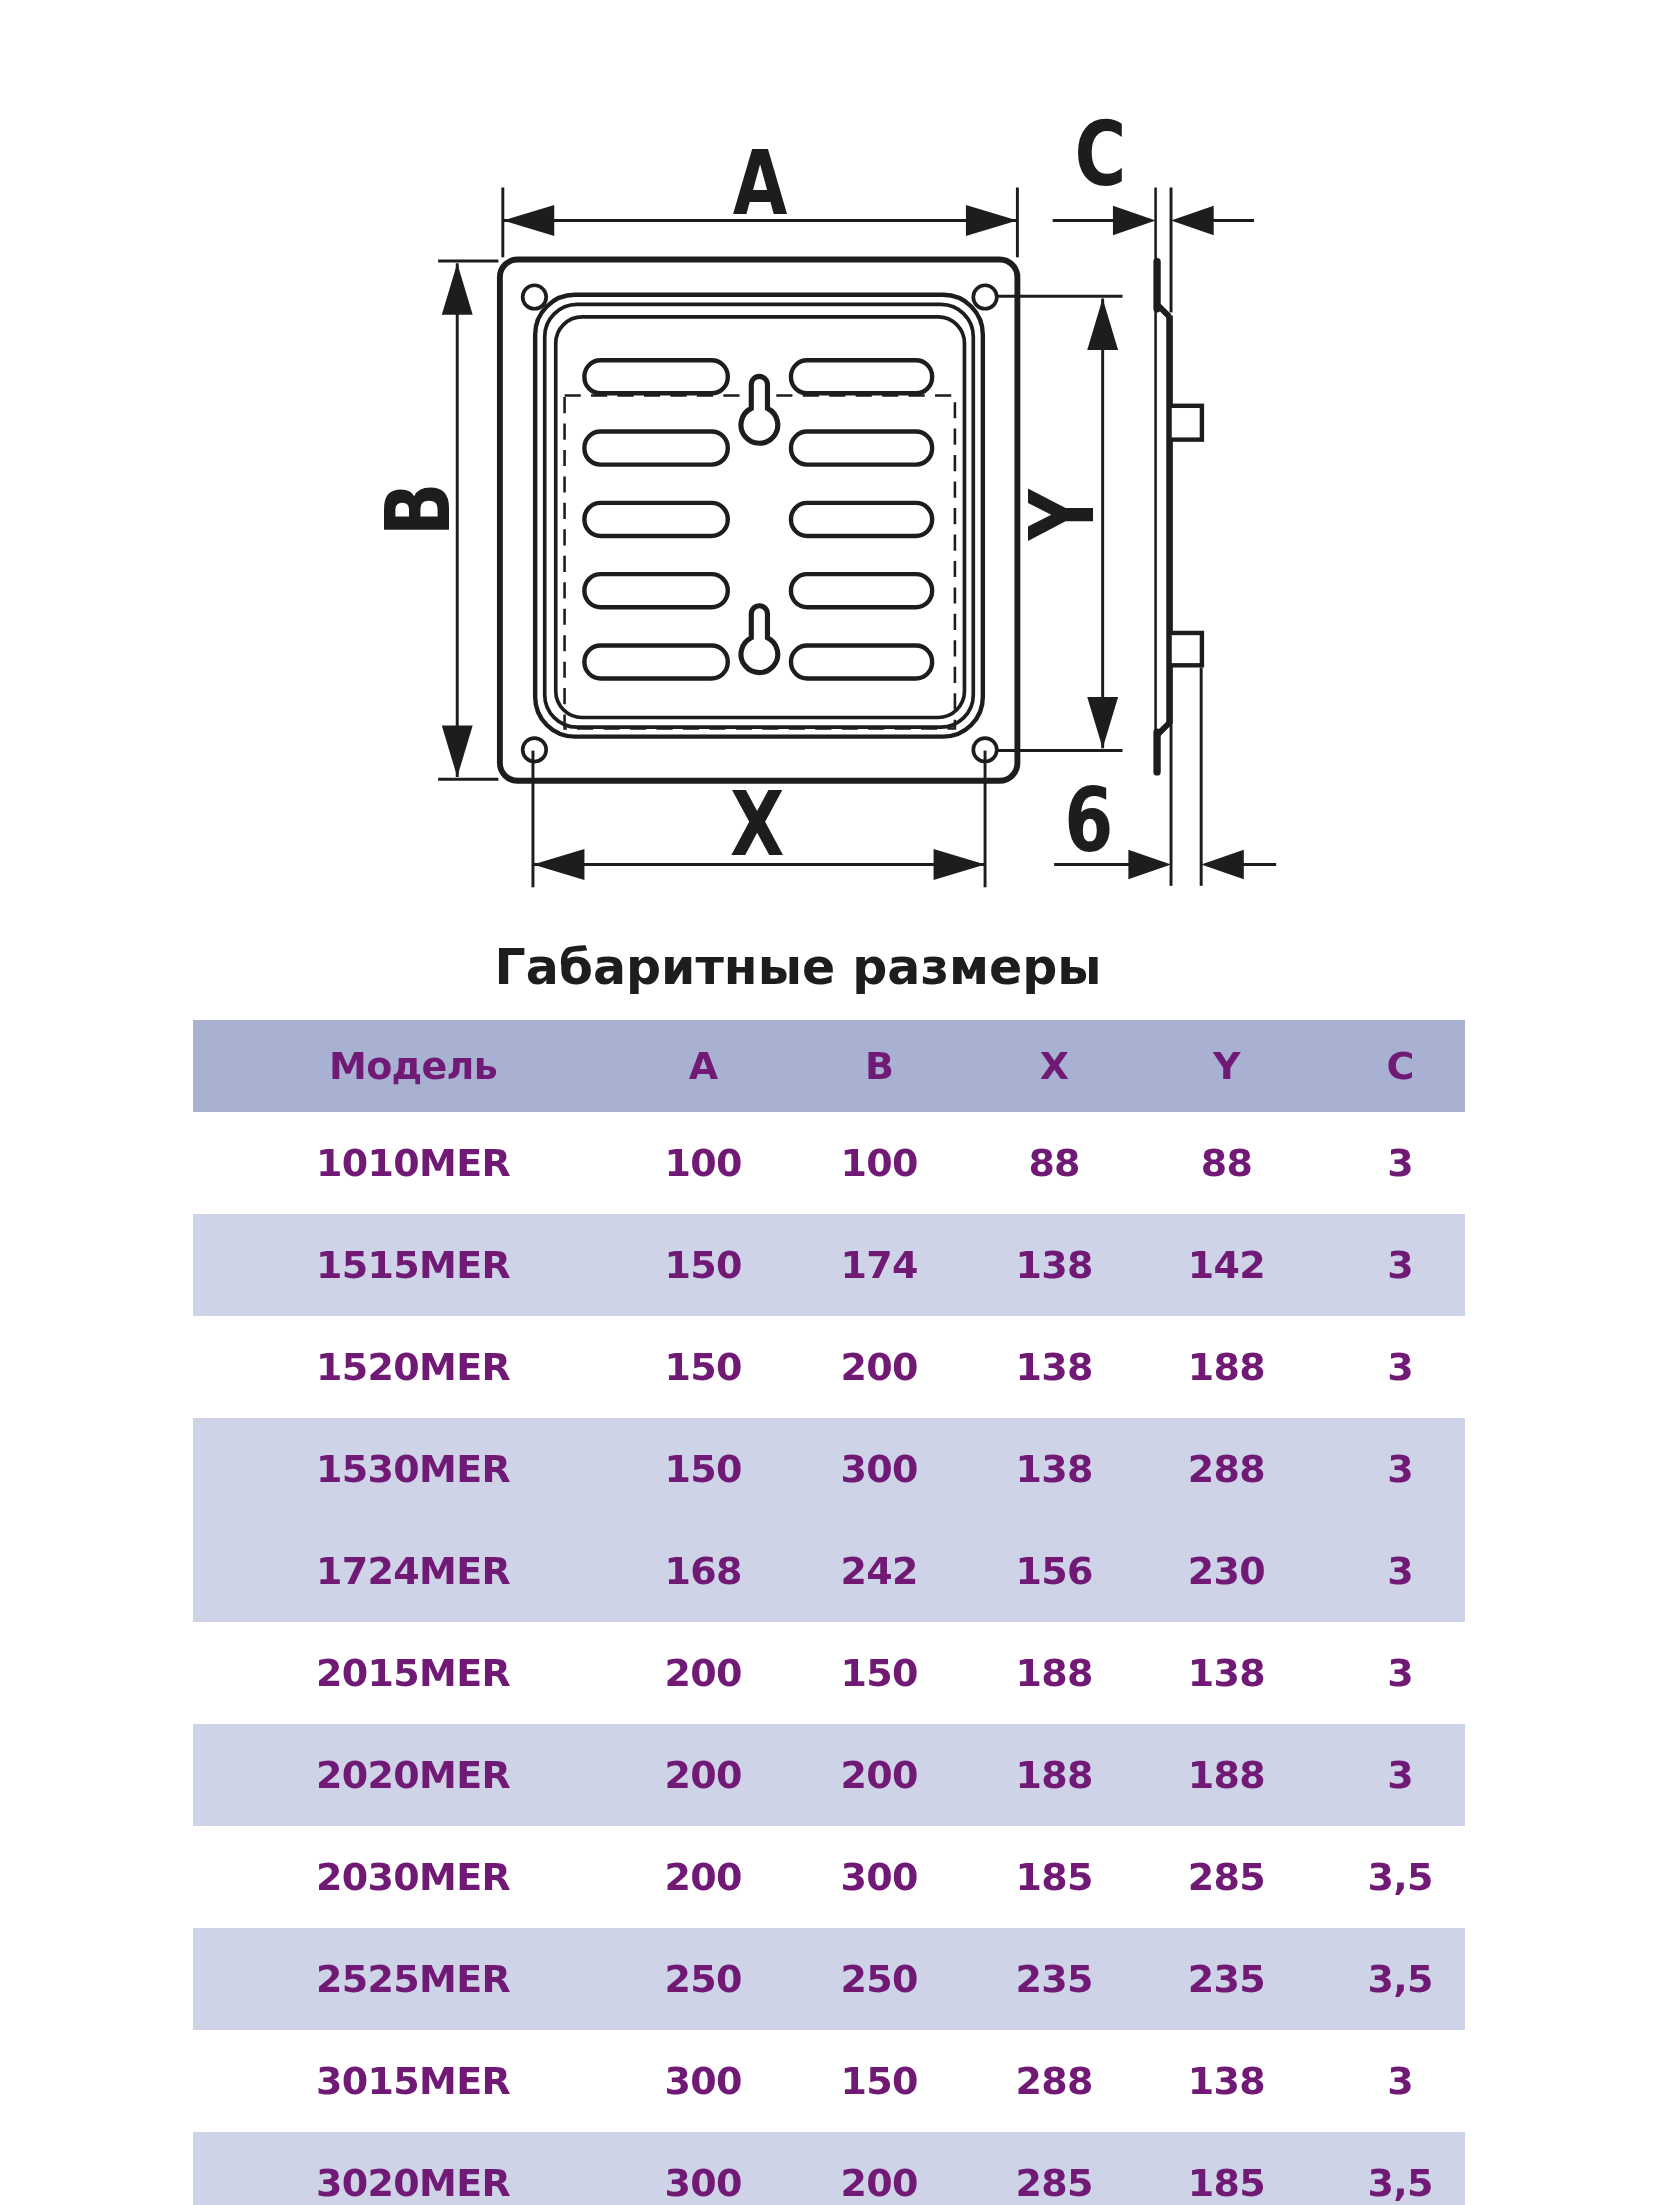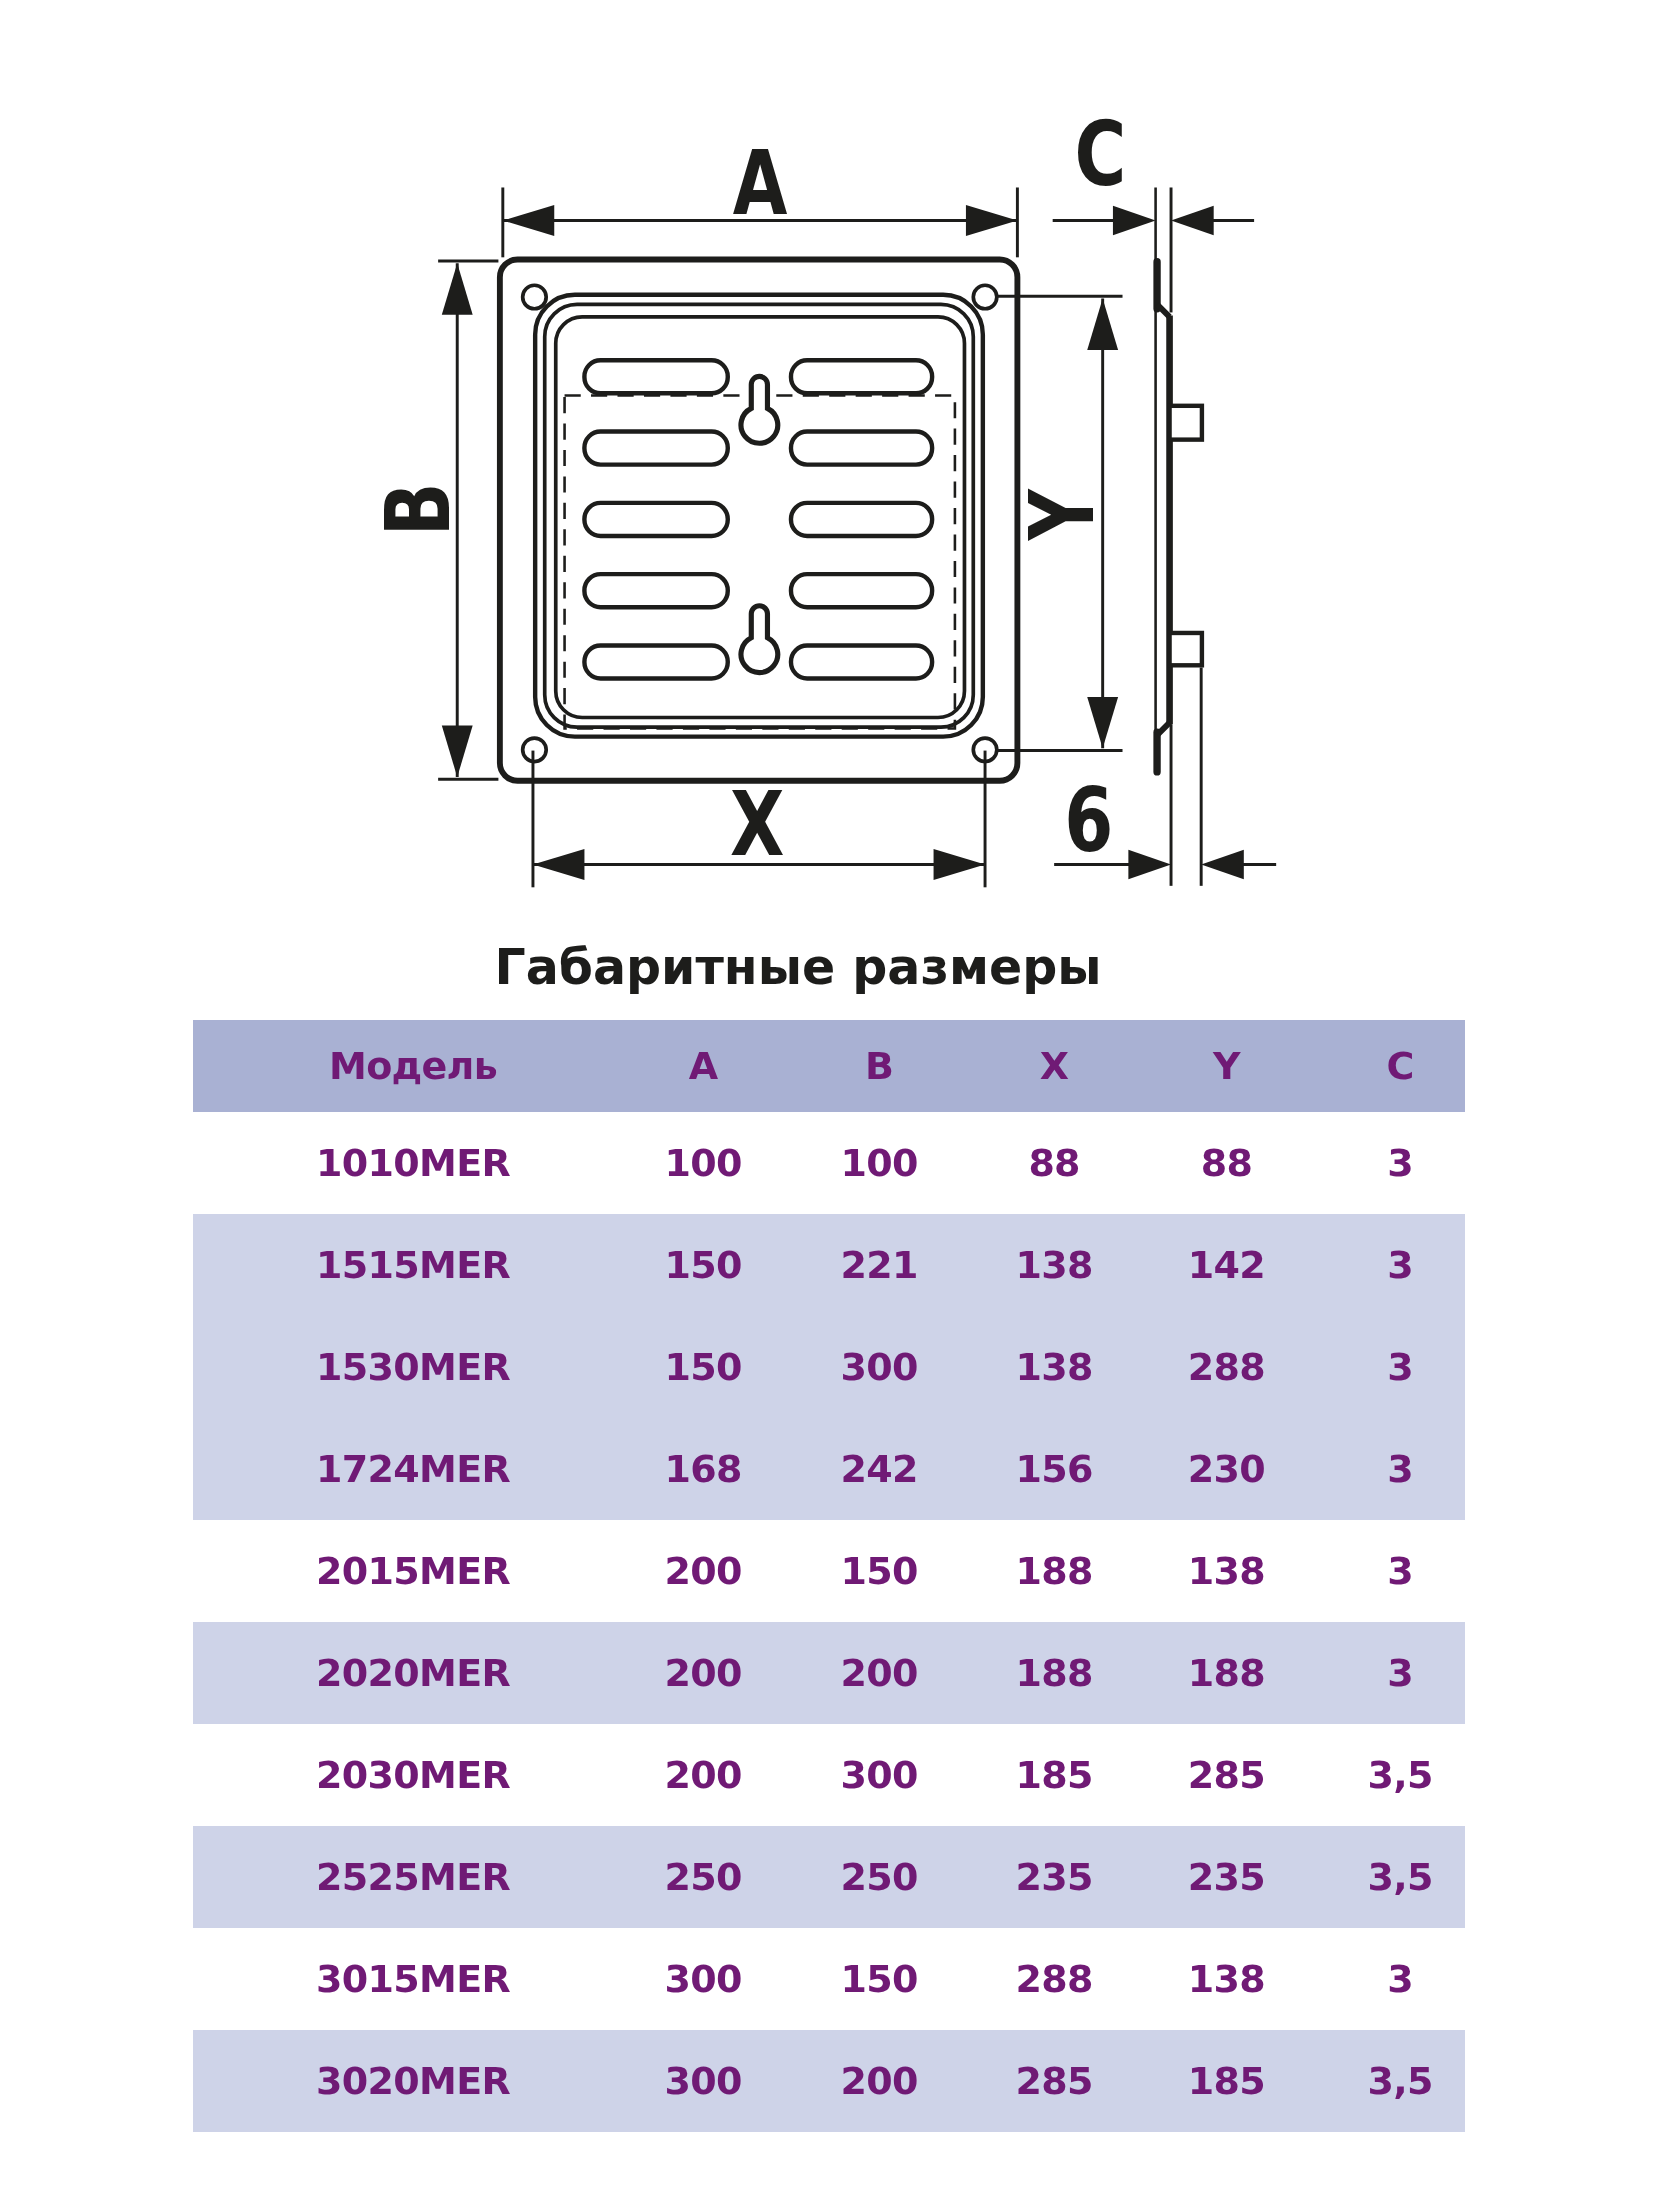--- a/index.html
+++ b/index.html
@@ -156,23 +156,31 @@
             <td>1010MER</td>
             <td>100</td>
             <td>100</td>
             <td>88</td>
             <td>88</td>
             <td>3</td>
           </tr>
           <tr class="band">
             <td>1515MER</td>
             <td>150</td>
-            <td>221</td>
+            <td>174</td>
             <td>138</td>
             <td>142</td>
+            <td>3</td>
+          </tr>
+          <tr>
+            <td>1520MER</td>
+            <td>150</td>
+            <td>200</td>
+            <td>138</td>
+            <td>188</td>
             <td>3</td>
           </tr>
           <tr class="band">
             <td>1530MER</td>
             <td>150</td>
             <td>300</td>
             <td>138</td>
             <td>288</td>
             <td>3</td>
           </tr>

